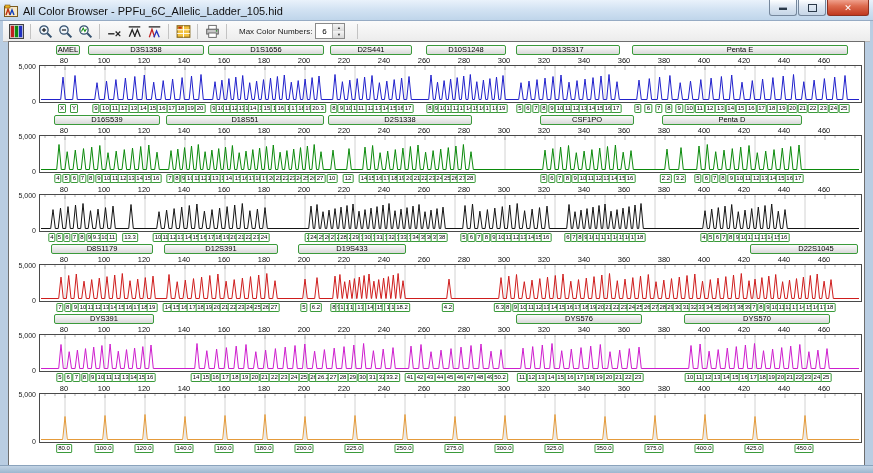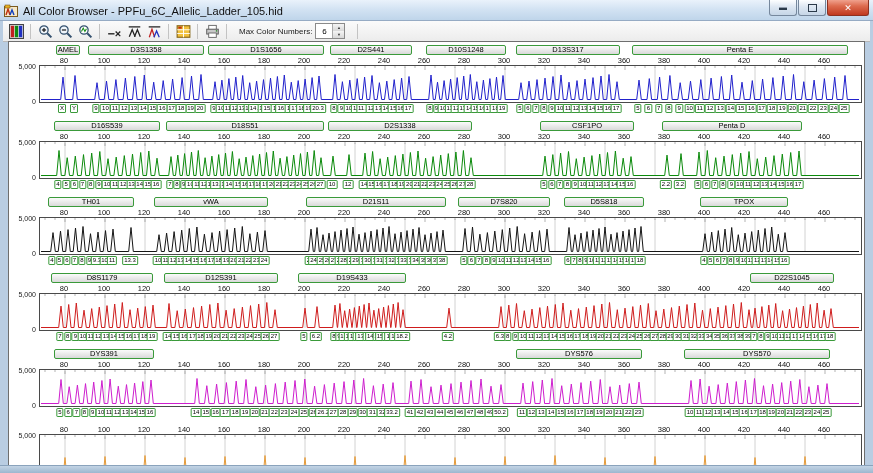--- a/index.html
+++ b/index.html
@@ -43,21 +43,21 @@
   .spin-btn{flex:1;font-size:4px;line-height:4px;display:flex;align-items:center;justify-content:center;background:linear-gradient(#f5f5f5,#d8d8d8);color:#333;}
   .file-tab{
     margin-left:14px;font-size:8px;color:#111;background:#fff;
     border:1px solid #8b8b8b;padding:2px 8px 2px 6px;white-space:nowrap;
   }
   
   .main-panel{
     position:absolute;left:8px;top:41px;width:855px;height:424px;
     background:#ffffff;border:1px solid #6e6e6e;overflow:hidden;padding-top:3px;
   }
-  .crow{margin:0 0 8px 0;}
+  .crow{margin:0 0 2px 0;}
   .mstrip{position:relative;height:11px;margin-left:30px;width:821px;}
   .marker-box{
     position:absolute;top:0;height:8px;border:1px solid #3a9a3a;border-radius:2px;
     background:linear-gradient(#fbfbfb,#d9d9d9);
     font-size:7.5px;line-height:8px;text-align:center;color:#000;
     overflow:hidden;white-space:nowrap;
   }
   .astrip{position:relative;height:9px;margin-left:30px;width:821px;}
   .axis-label{position:absolute;top:0;transform:translateX(-50%);font-size:7.5px;color:#111;}
   .cline{display:flex;}
@@ -632,28 +632,20 @@
         <span class="allele-box" style="left: 709px;">11</span>
         <span class="allele-box" style="left: 717.333px;">12</span>
         <span class="allele-box" style="left: 725.667px;">13</span>
         <span class="allele-box" style="left: 734px;">14</span>
         <span class="allele-box" style="left: 742.333px;">15</span>
         <span class="allele-box" style="left: 750.667px;">16</span>
         <span class="allele-box" style="left: 759px;">17</span>
       </div>
     </div>
     <div class="crow">
-      <div class="mstrip">
-        <div class="marker-box" style="left: 9px; width: 84px;">TH01</div>
-        <div class="marker-box" style="left: 115px; width: 112px;">vWA</div>
-        <div class="marker-box" style="left: 267px; width: 138px;">D21S11</div>
-        <div class="marker-box" style="left: 419px; width: 90px;">D7S820</div>
-        <div class="marker-box" style="left: 525px; width: 78px;">D5S818</div>
-        <div class="marker-box" style="left: 661px; width: 86px;">TPOX</div>
-      </div>
       <div class="astrip">
         <span class="axis-label" style="left: 25px;">80</span>
         <span class="axis-label" style="left: 65px;">100</span>
         <span class="axis-label" style="left: 105px;">120</span>
         <span class="axis-label" style="left: 145px;">140</span>
         <span class="axis-label" style="left: 185px;">160</span>
         <span class="axis-label" style="left: 225px;">180</span>
         <span class="axis-label" style="left: 265px;">200</span>
         <span class="axis-label" style="left: 305px;">220</span>
         <span class="axis-label" style="left: 345px;">240</span>
@@ -864,21 +856,21 @@
         <span class="allele-box" style="left: 731.667px;">14</span>
         <span class="allele-box" style="left: 738.333px;">15</span>
         <span class="allele-box" style="left: 745px;">16</span>
       </div>
     </div>
     <div class="crow">
       <div class="mstrip">
         <div class="marker-box" style="left: 12px; width: 100px;">D8S1179</div>
         <div class="marker-box" style="left: 125px; width: 112px;">D12S391</div>
         <div class="marker-box" style="left: 259px; width: 106px;">D19S433</div>
-        <div class="marker-box" style="left: 711px; width: 82px;">D22S1045</div>
+        <div class="marker-box" style="left: 711px; width: 82px; padding-left: 24px;">D22S1045</div>
       </div>
       <div class="astrip">
         <span class="axis-label" style="left: 25px;">80</span>
         <span class="axis-label" style="left: 65px;">100</span>
         <span class="axis-label" style="left: 105px;">120</span>
         <span class="axis-label" style="left: 145px;">140</span>
         <span class="axis-label" style="left: 185px;">160</span>
         <span class="axis-label" style="left: 225px;">180</span>
         <span class="axis-label" style="left: 265px;">200</span>
         <span class="axis-label" style="left: 305px;">220</span>

